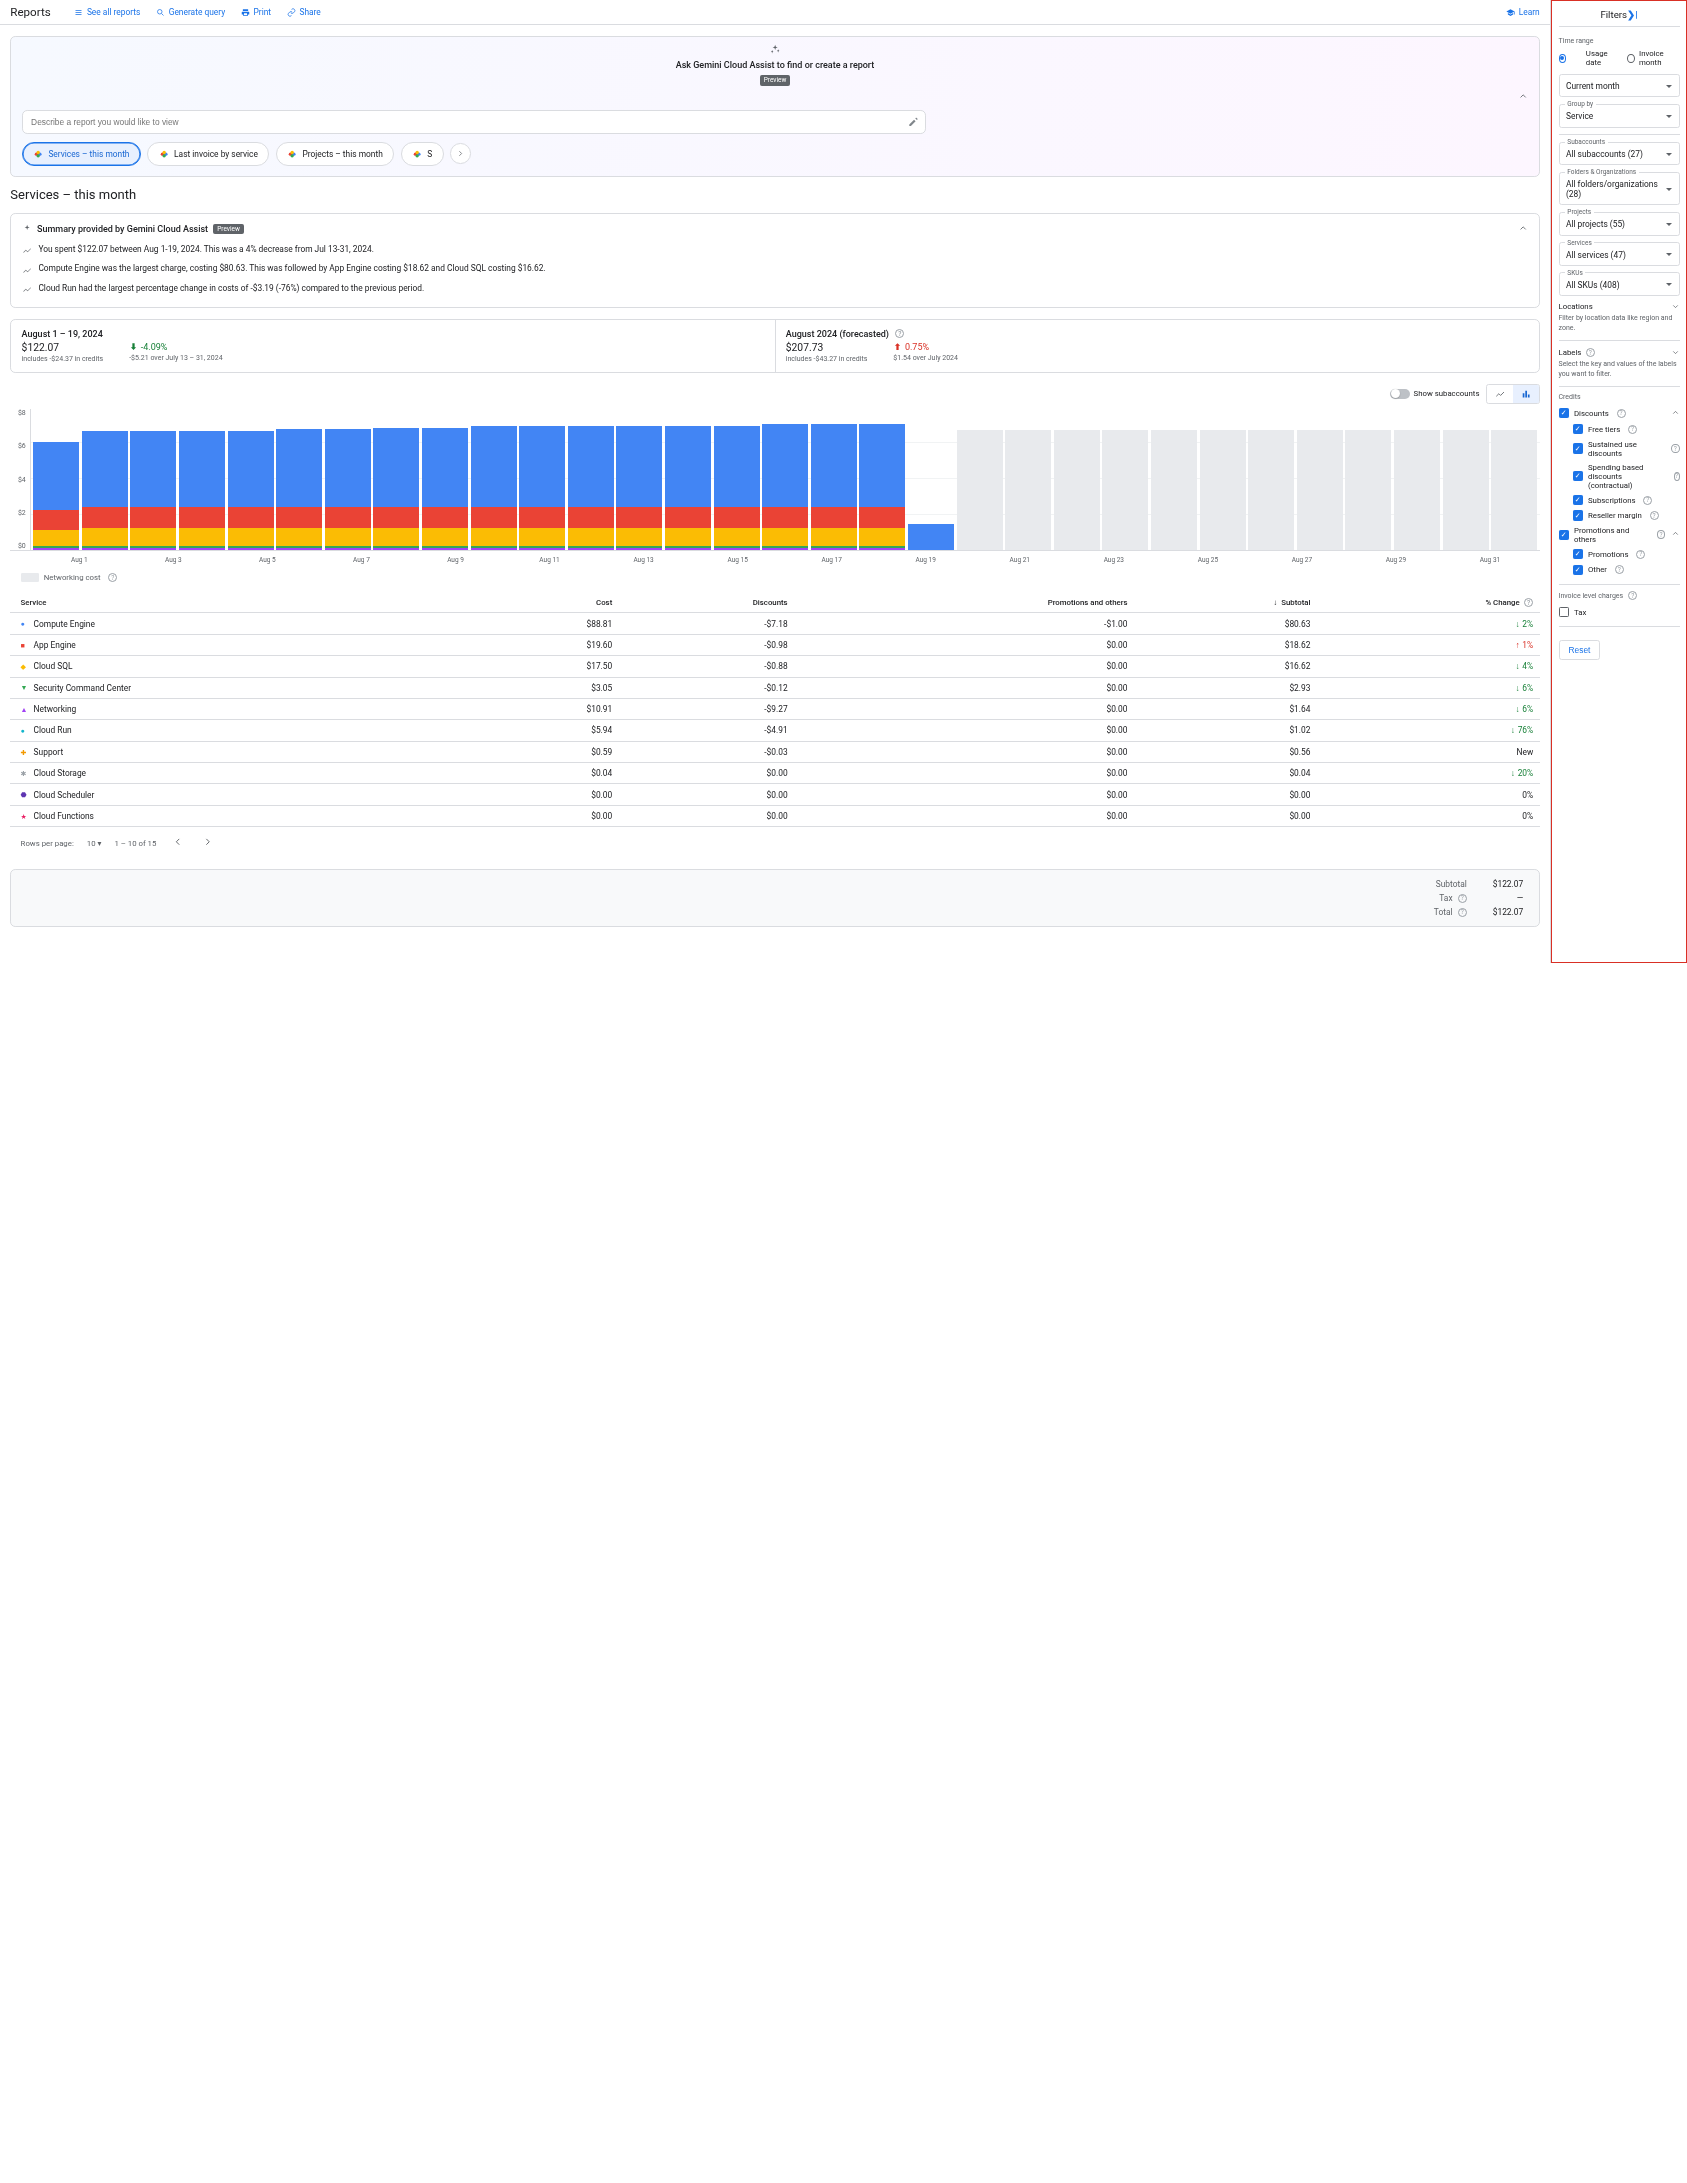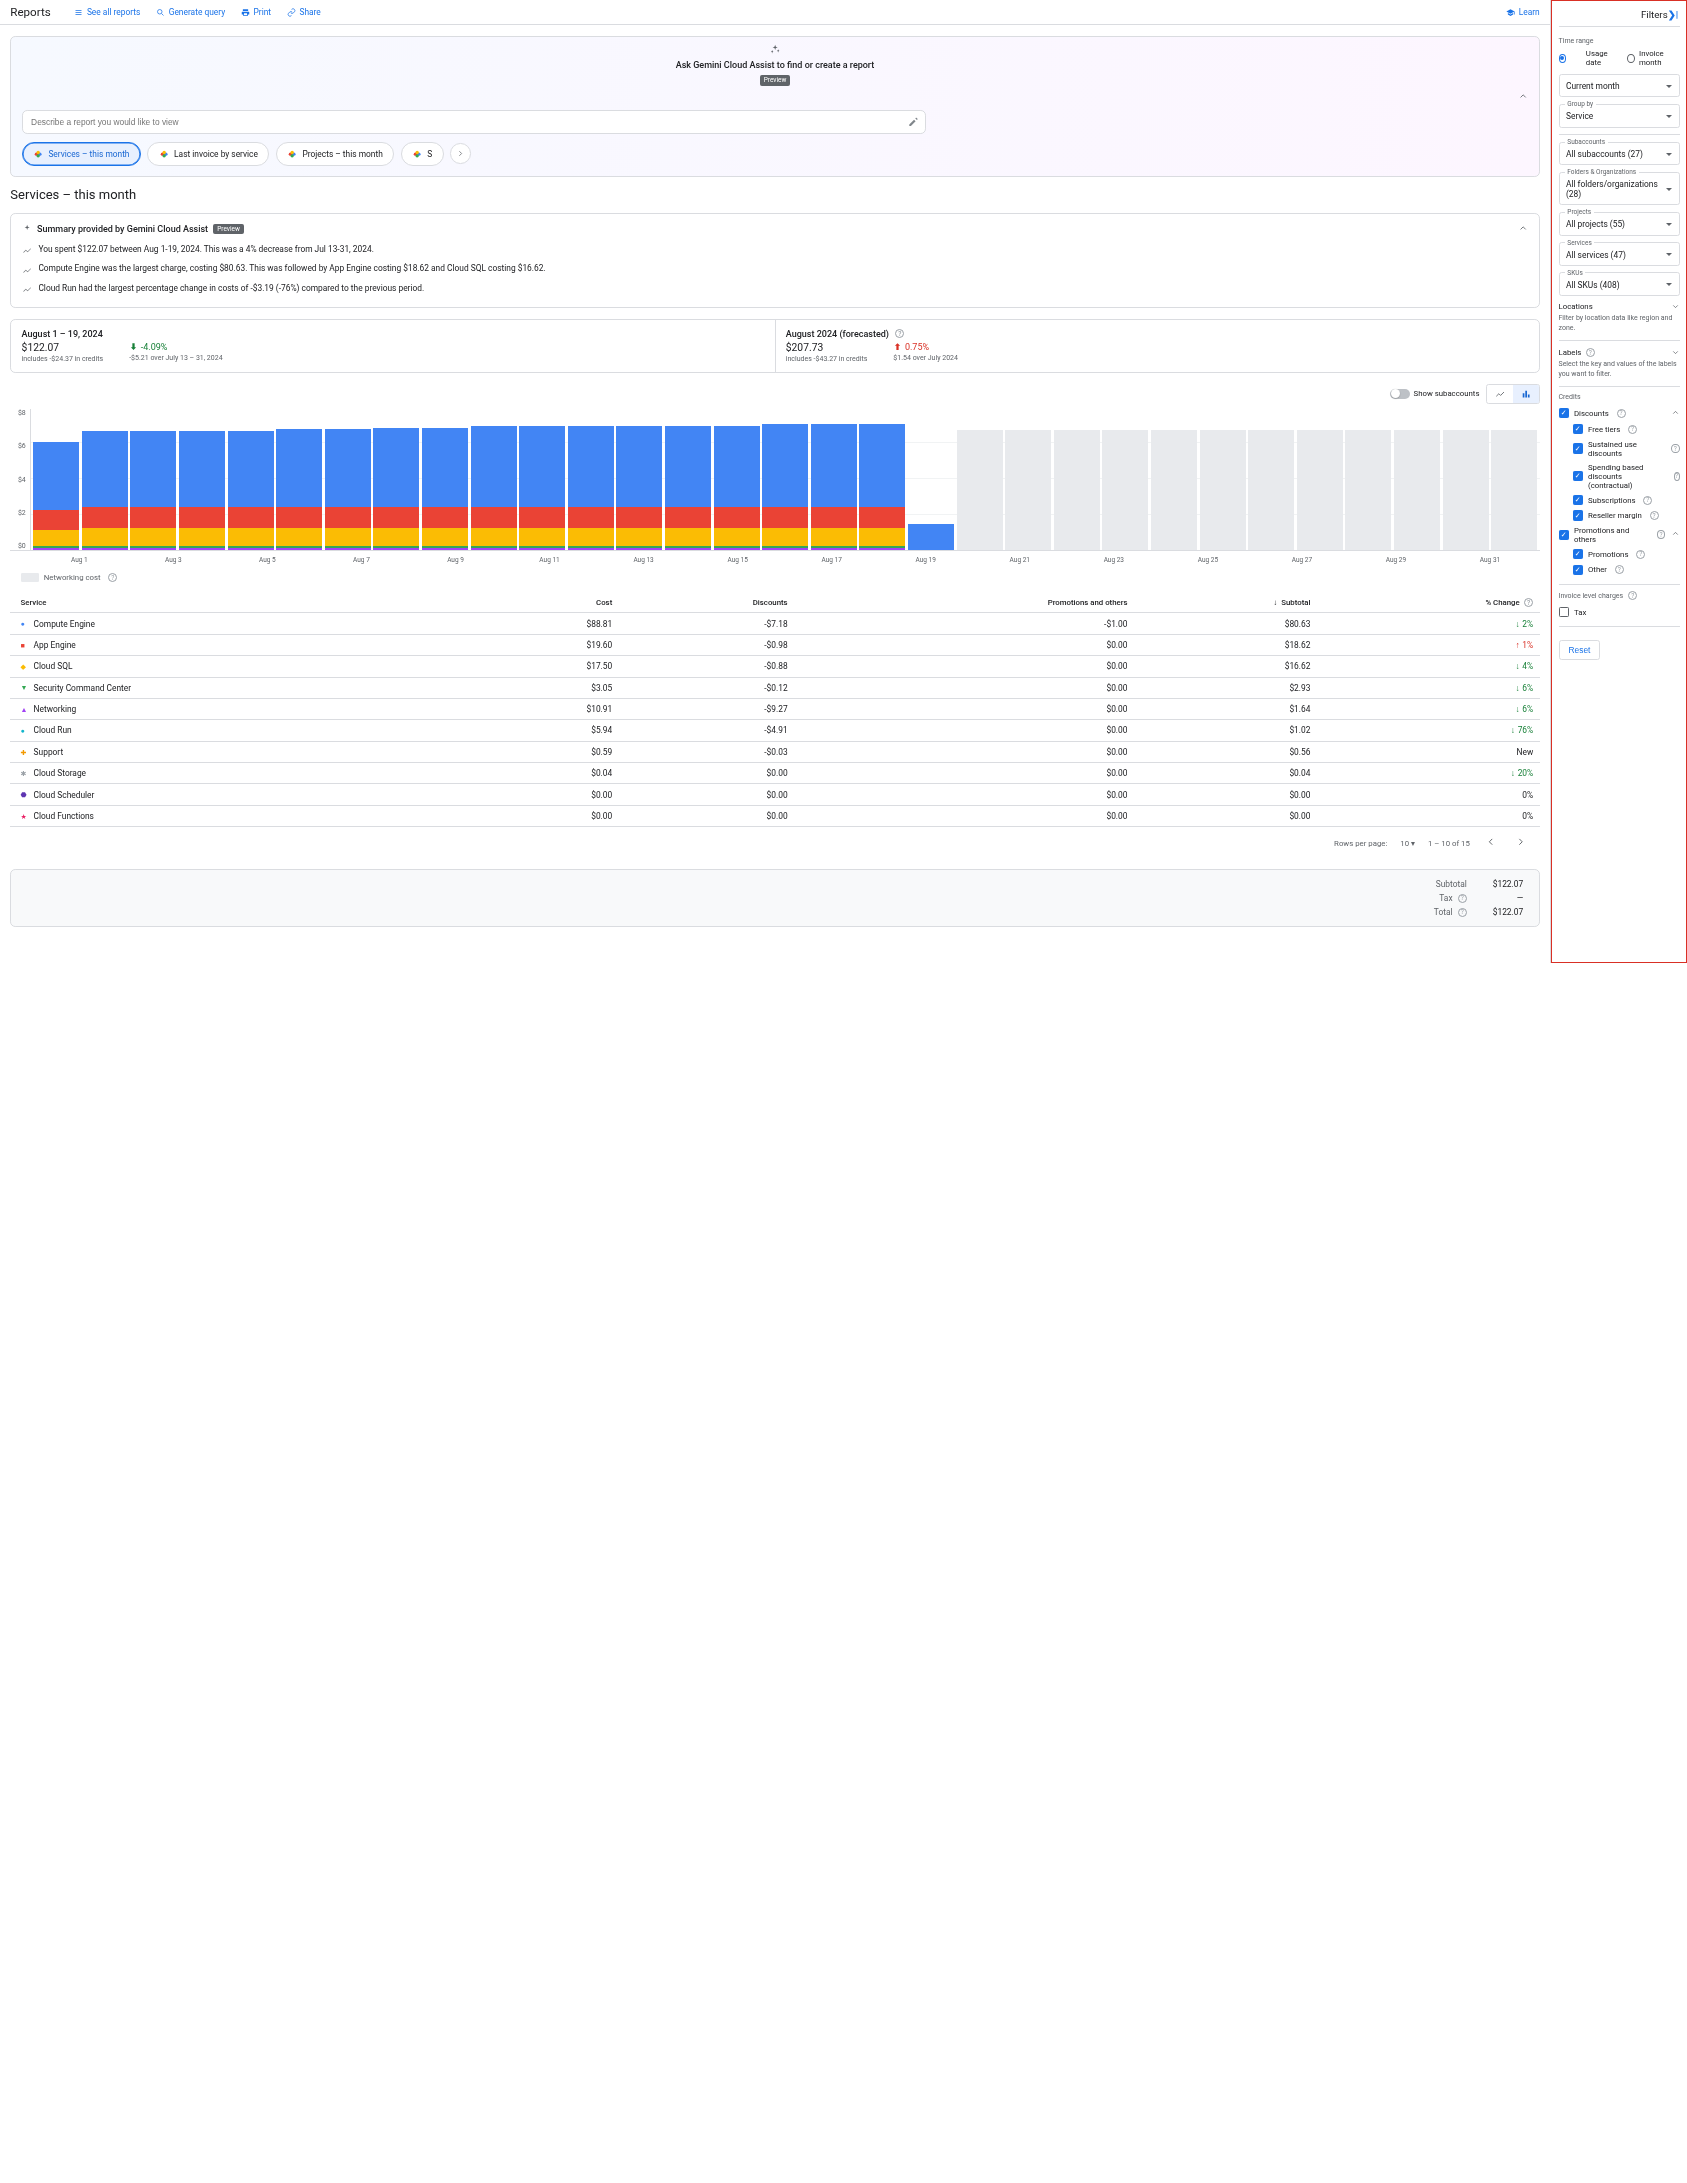--- a/index.html
+++ b/index.html
@@ -212,40 +212,40 @@
   .svc-marker { width: 6.5px; height: 6.5px; display: inline-block; font-size: 7px; }
   .change-down { color: var(--green); }
   .change-up { color: var(--red); }
   .change-arrow { display: inline-block; margin-right: 2.6px; }
   .help-circle {
     display: inline-flex; width: 9px; height: 9px; border: 0.6px solid #9aa0a6;
     border-radius: 50%; font-size: 6.5px; color: #9aa0a6;
     align-items: center; justify-content: center; margin-left: 2.6px;
   }
   .pager {
-    display: flex; align-items: center; justify-content: flex-end;
+    display: flex; align-items: center; justify-content: flex-start;
     gap: 13px; padding: 6.5px 10.3px; font-size: 7.8px; color: var(--muted);
   }
   .pager-nav { cursor: pointer; padding: 2.6px; }
   
   .totals-card {
     padding: 9px 15.5px; background: #f8f9fa;
   }
   .totals-grid {
     display: grid; grid-template-columns: 1fr auto auto;
     gap: 3.9px 26px; justify-items: end; font-size: 8.4px;
   }
   .totals-label { color: var(--muted); display: flex; align-items: center; gap: 2.6px;}
   
   .filters {
     width: 136px; flex-shrink: 0; padding: 5.2px 6.5px 13px;
     border: 1.3px solid #d93025;
   }
   .filters-header {
-    display: flex; align-items: center; justify-content: flex-end;
+    display: flex; align-items: center; justify-content: center;
     font-size: 9.7px; padding: 2.6px 1.3px 6.5px; border-bottom: 0.6px solid var(--border);
     margin-bottom: 10px;
   }
   .collapse-icon { color: var(--blue); font-weight: bold; cursor: pointer; }
   .f-section-label { font-size: 7px; color: var(--muted); margin: 5.2px 0 3.9px; }
   .radio-row { display: flex; gap: 11.6px; align-items: center; font-size: 7.8px; margin-bottom: 6.5px;}
   .radio {
     width: 9px; height: 9px; border: 1.3px solid #5f6368; border-radius: 50%;
     display: inline-flex; align-items: center; justify-content: center;
   }

